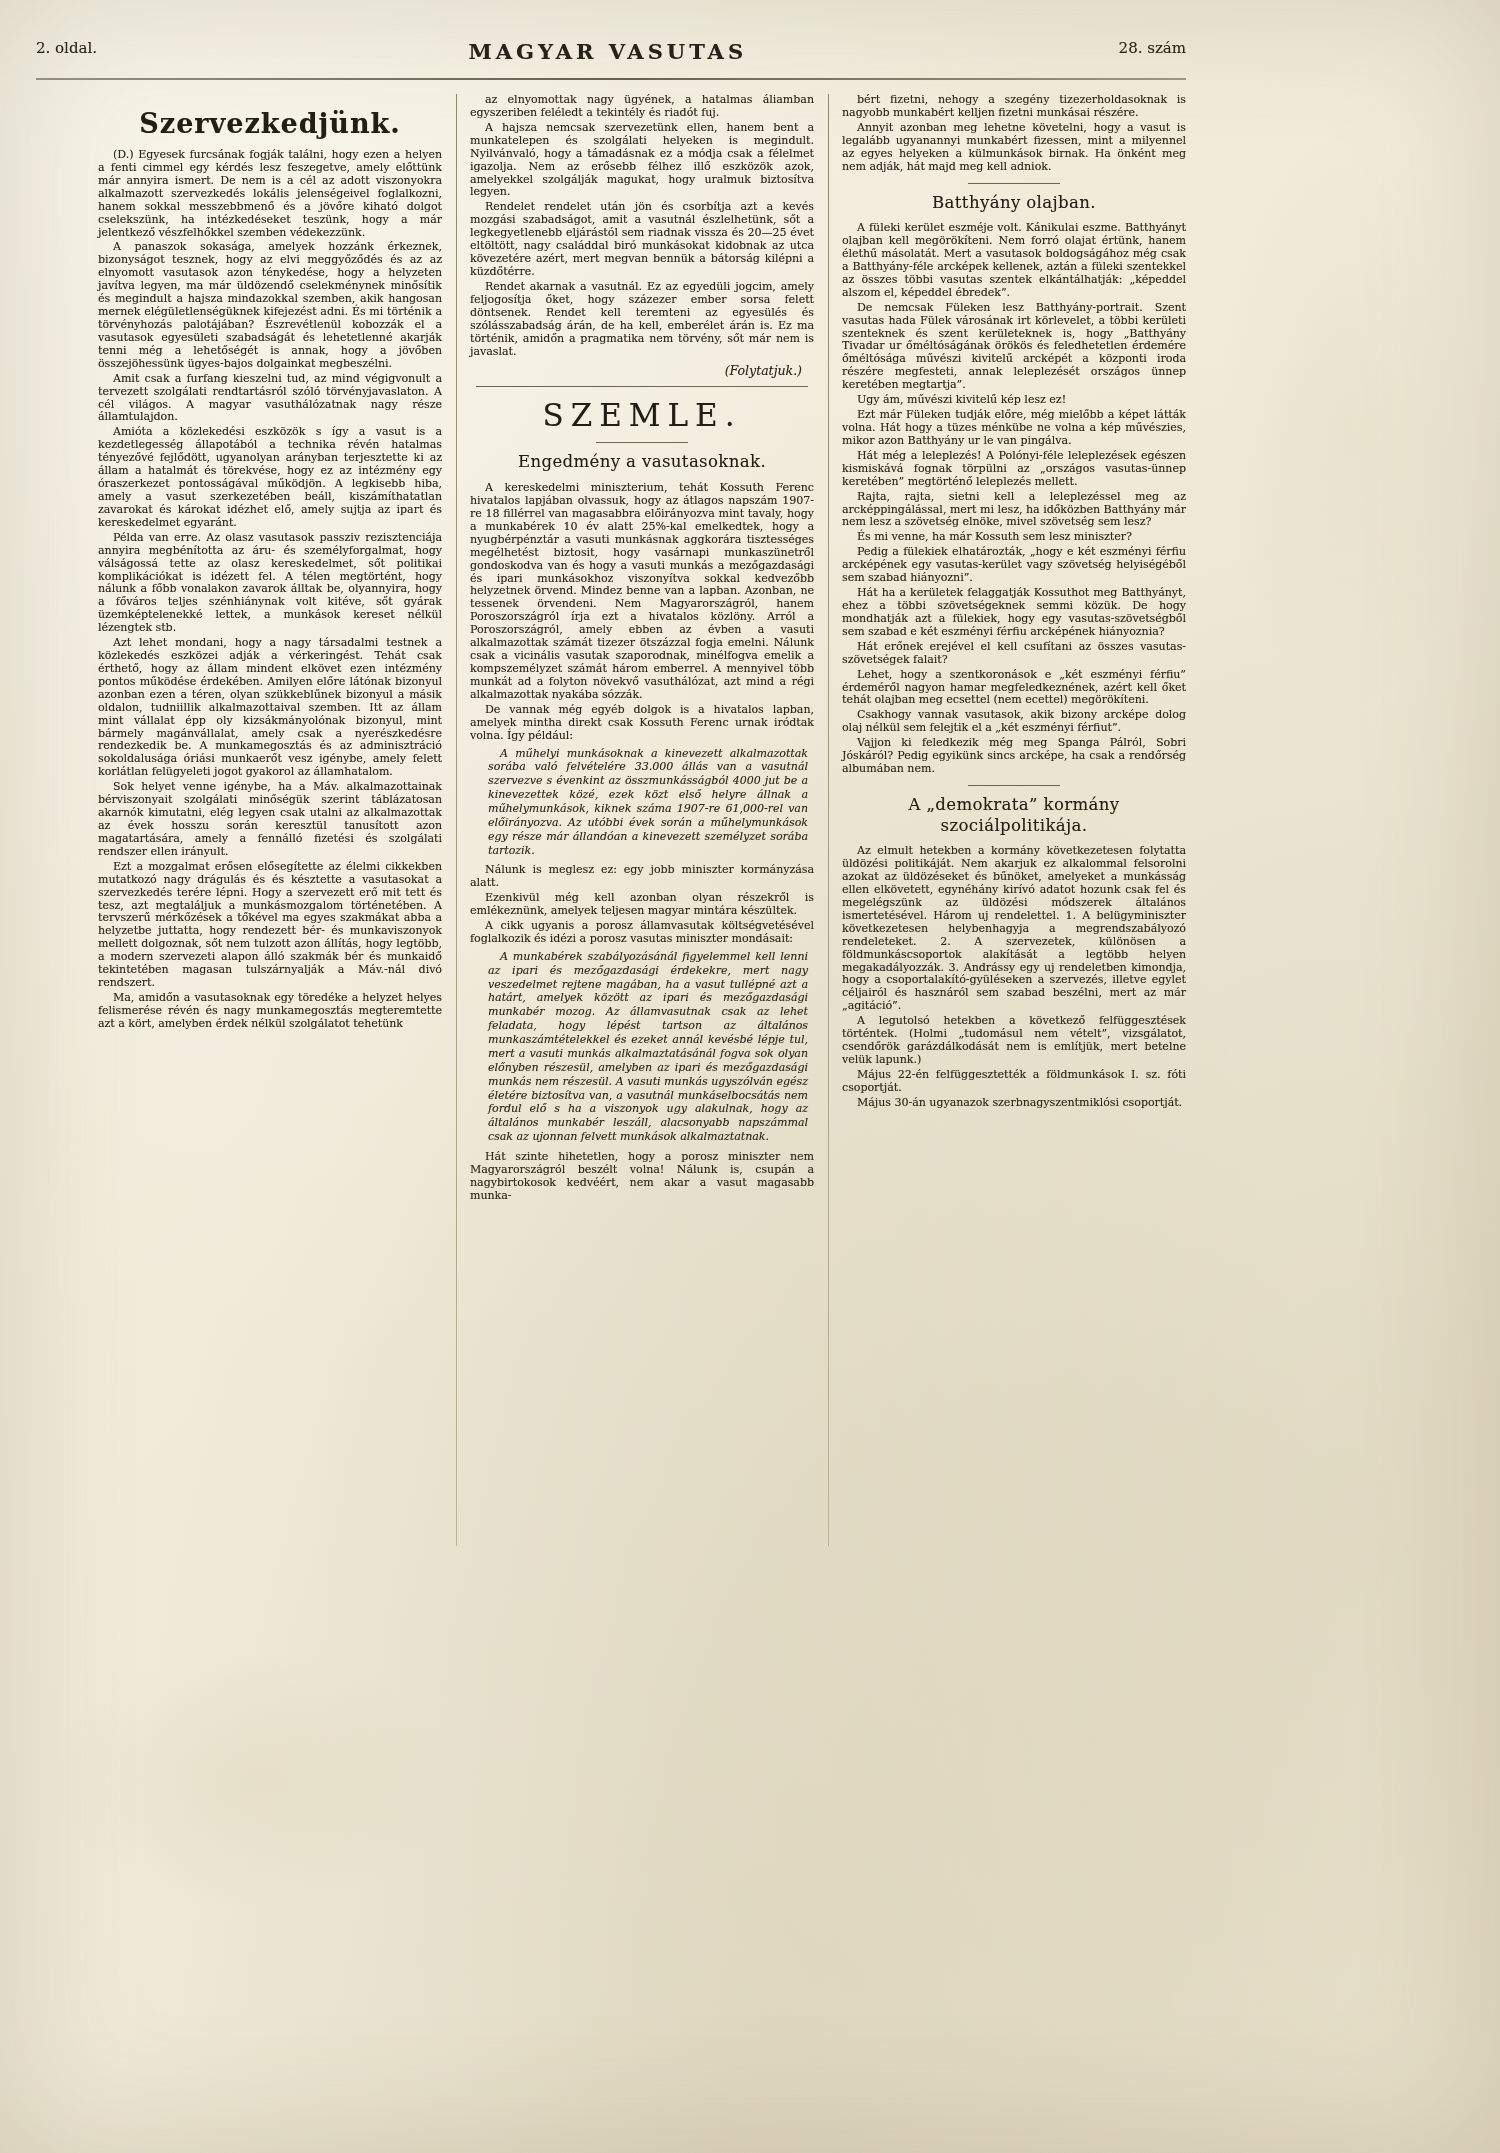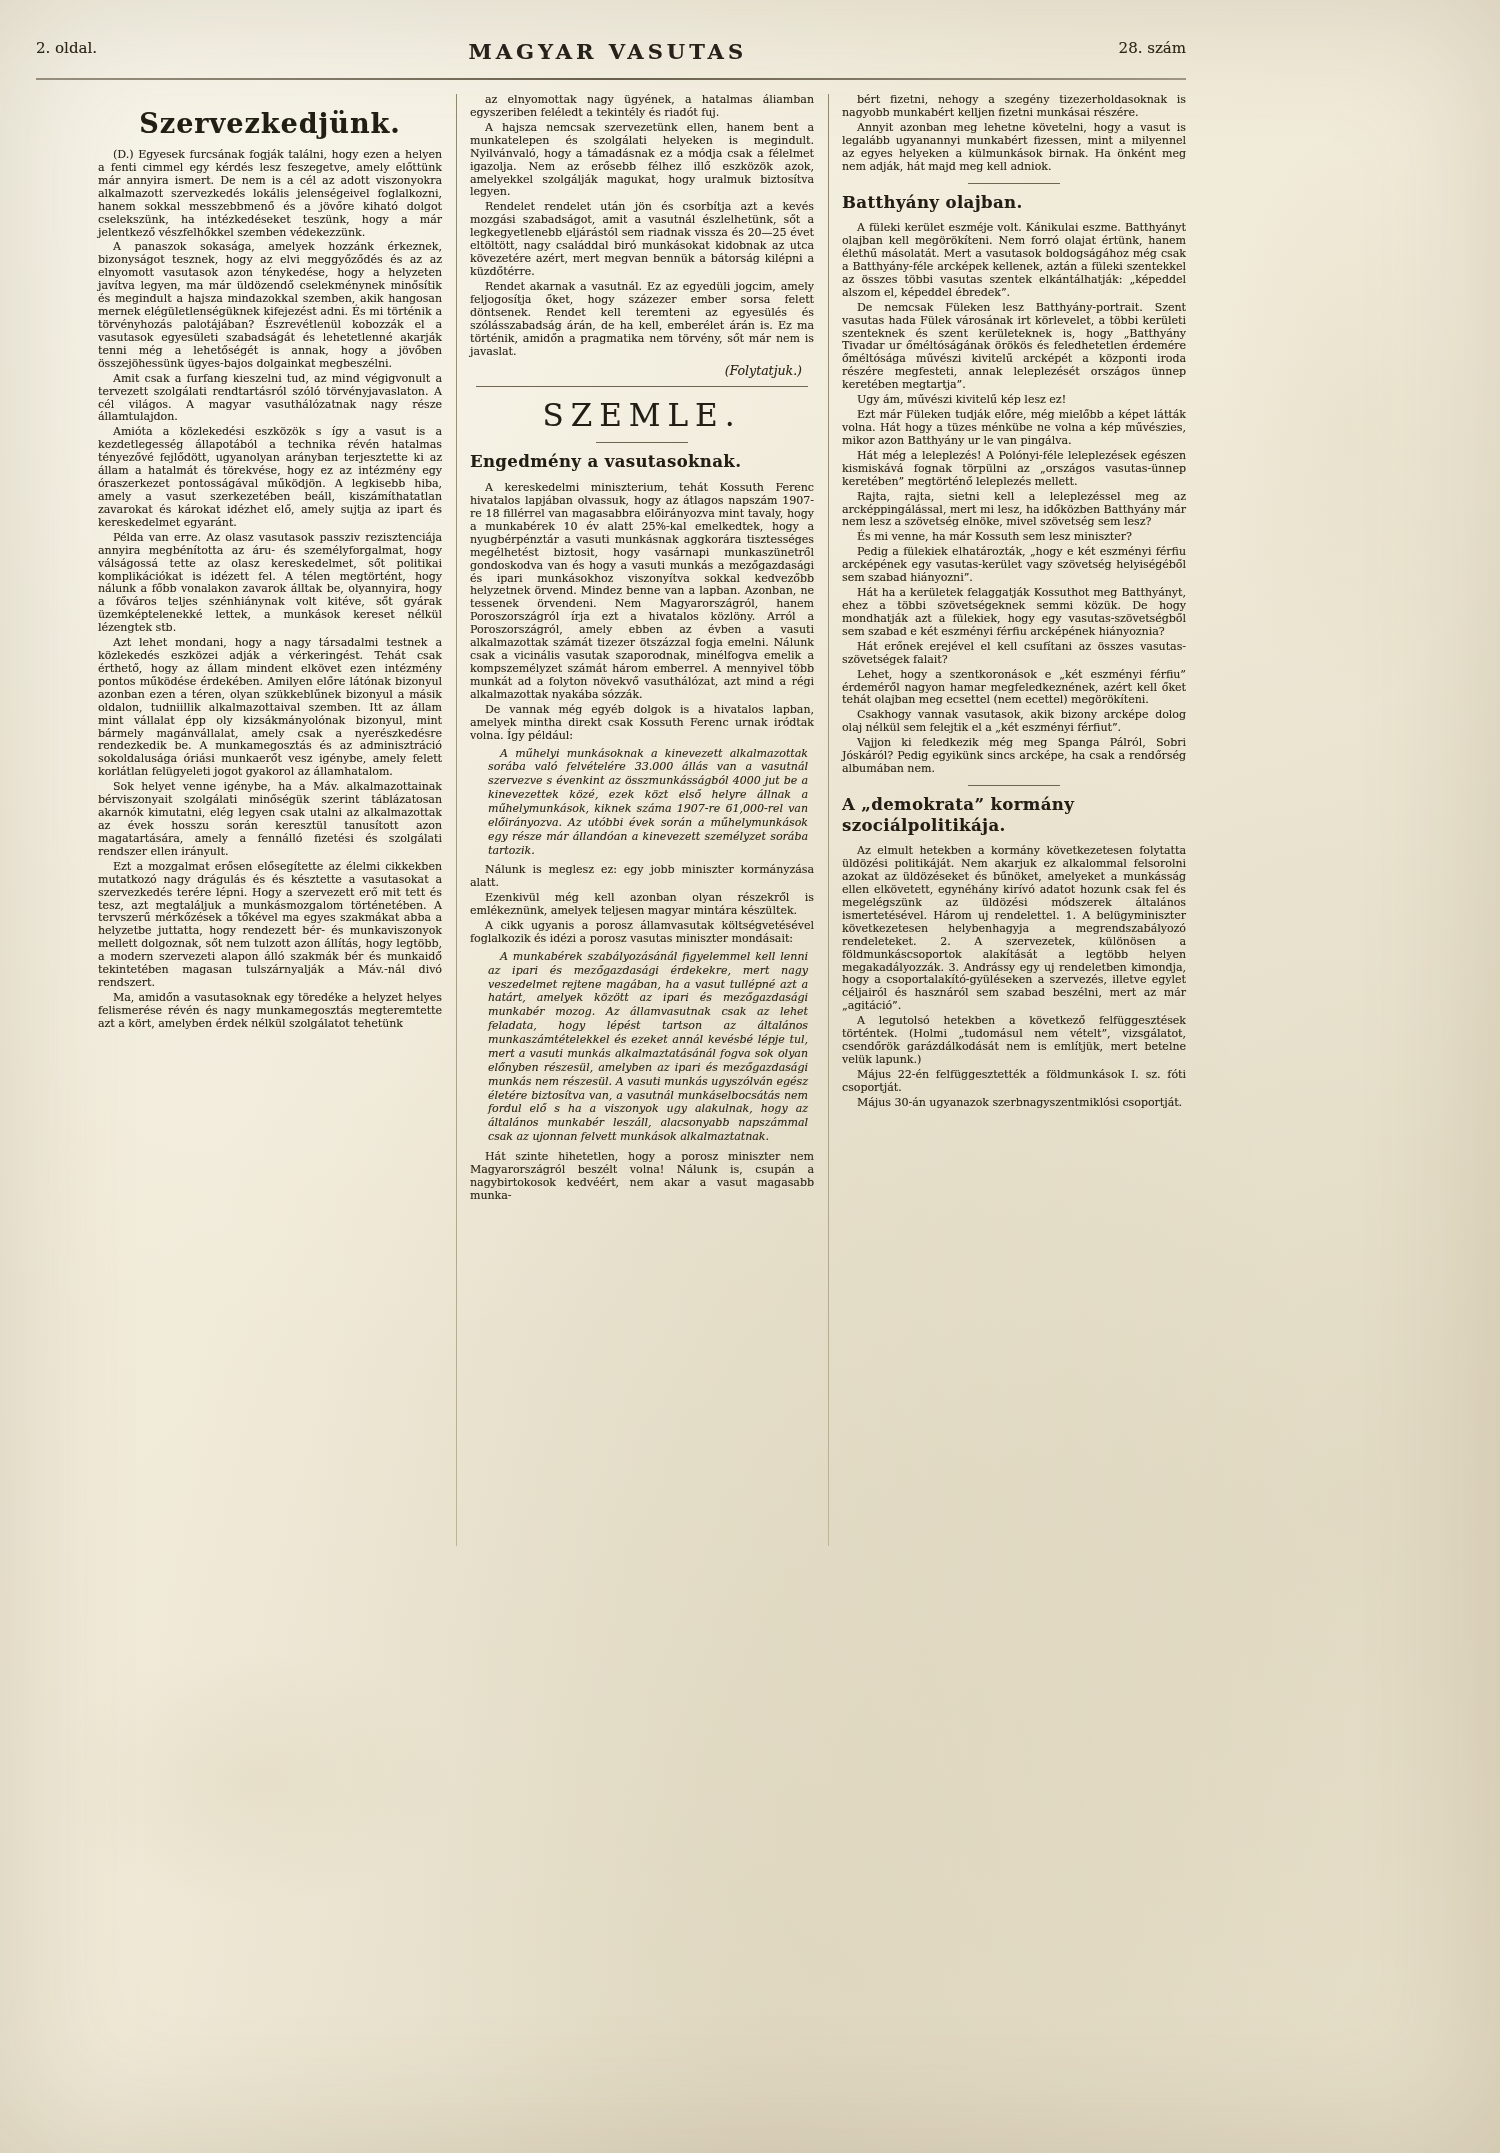--- a/index.html
+++ b/index.html
@@ -67,21 +67,21 @@
     height:1px; background:#6e6650; margin:8px 6px 10px;
   }
   .short-rule {
     width:92px; height:1px; background:#6e6650; margin:9px auto;
   }
   .szemle-title {
     font-size:31px; font-weight:normal; text-align:center;
     letter-spacing:7px; margin:10px 0 4px; color:#221d15;
   }
   .sub-title {
-    font-size:16.5px; font-weight:bold; 
+    font-size:16.5px; font-weight:normal; text-align:center;
     margin:6px 0 9px; color:#221d15; letter-spacing:0.4px; line-height:1.25;
   }
   .quote {
     font-size:11px; font-style:italic; line-height:1.26;
     text-align:justify; margin:4px 6px 7px 18px; text-indent:12px;
   }
 </style>
 </head>
 <body>
 

